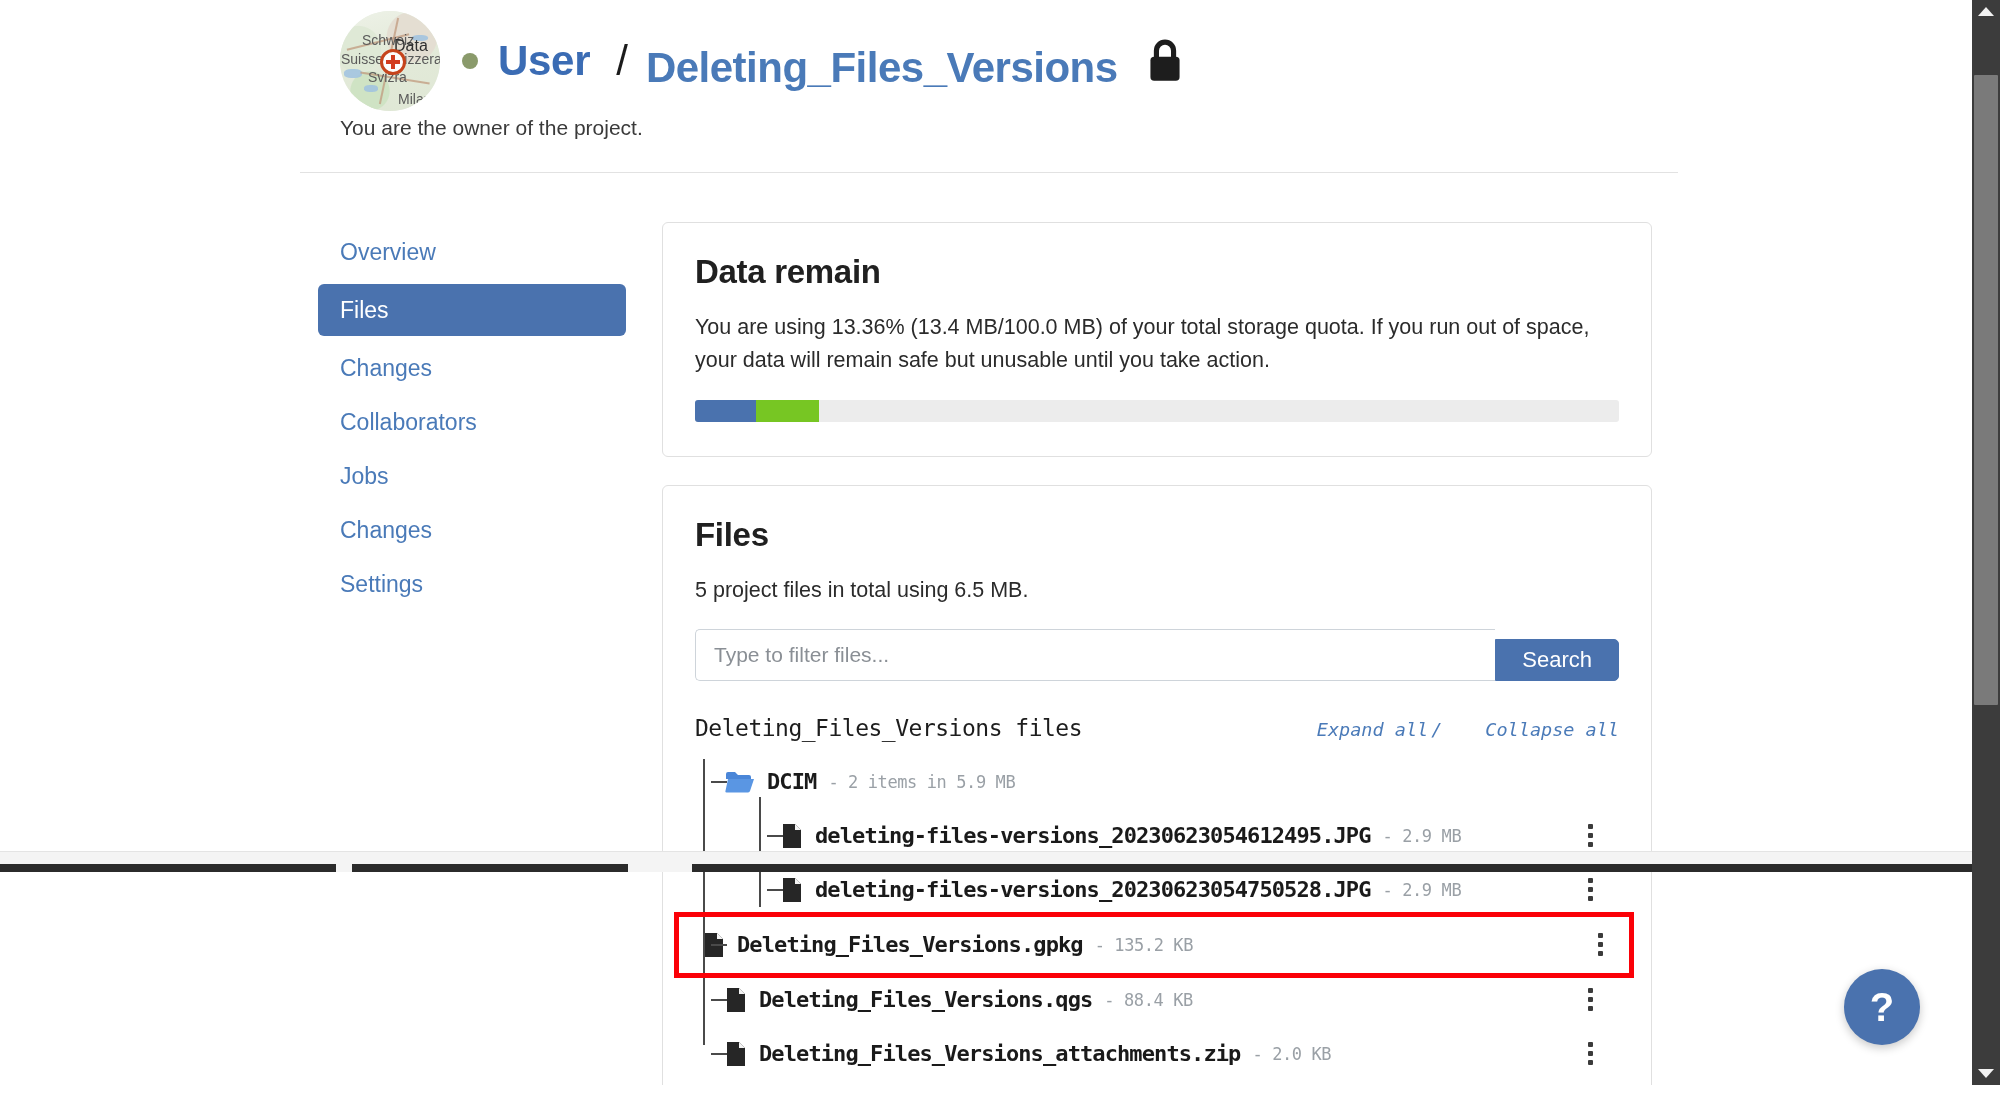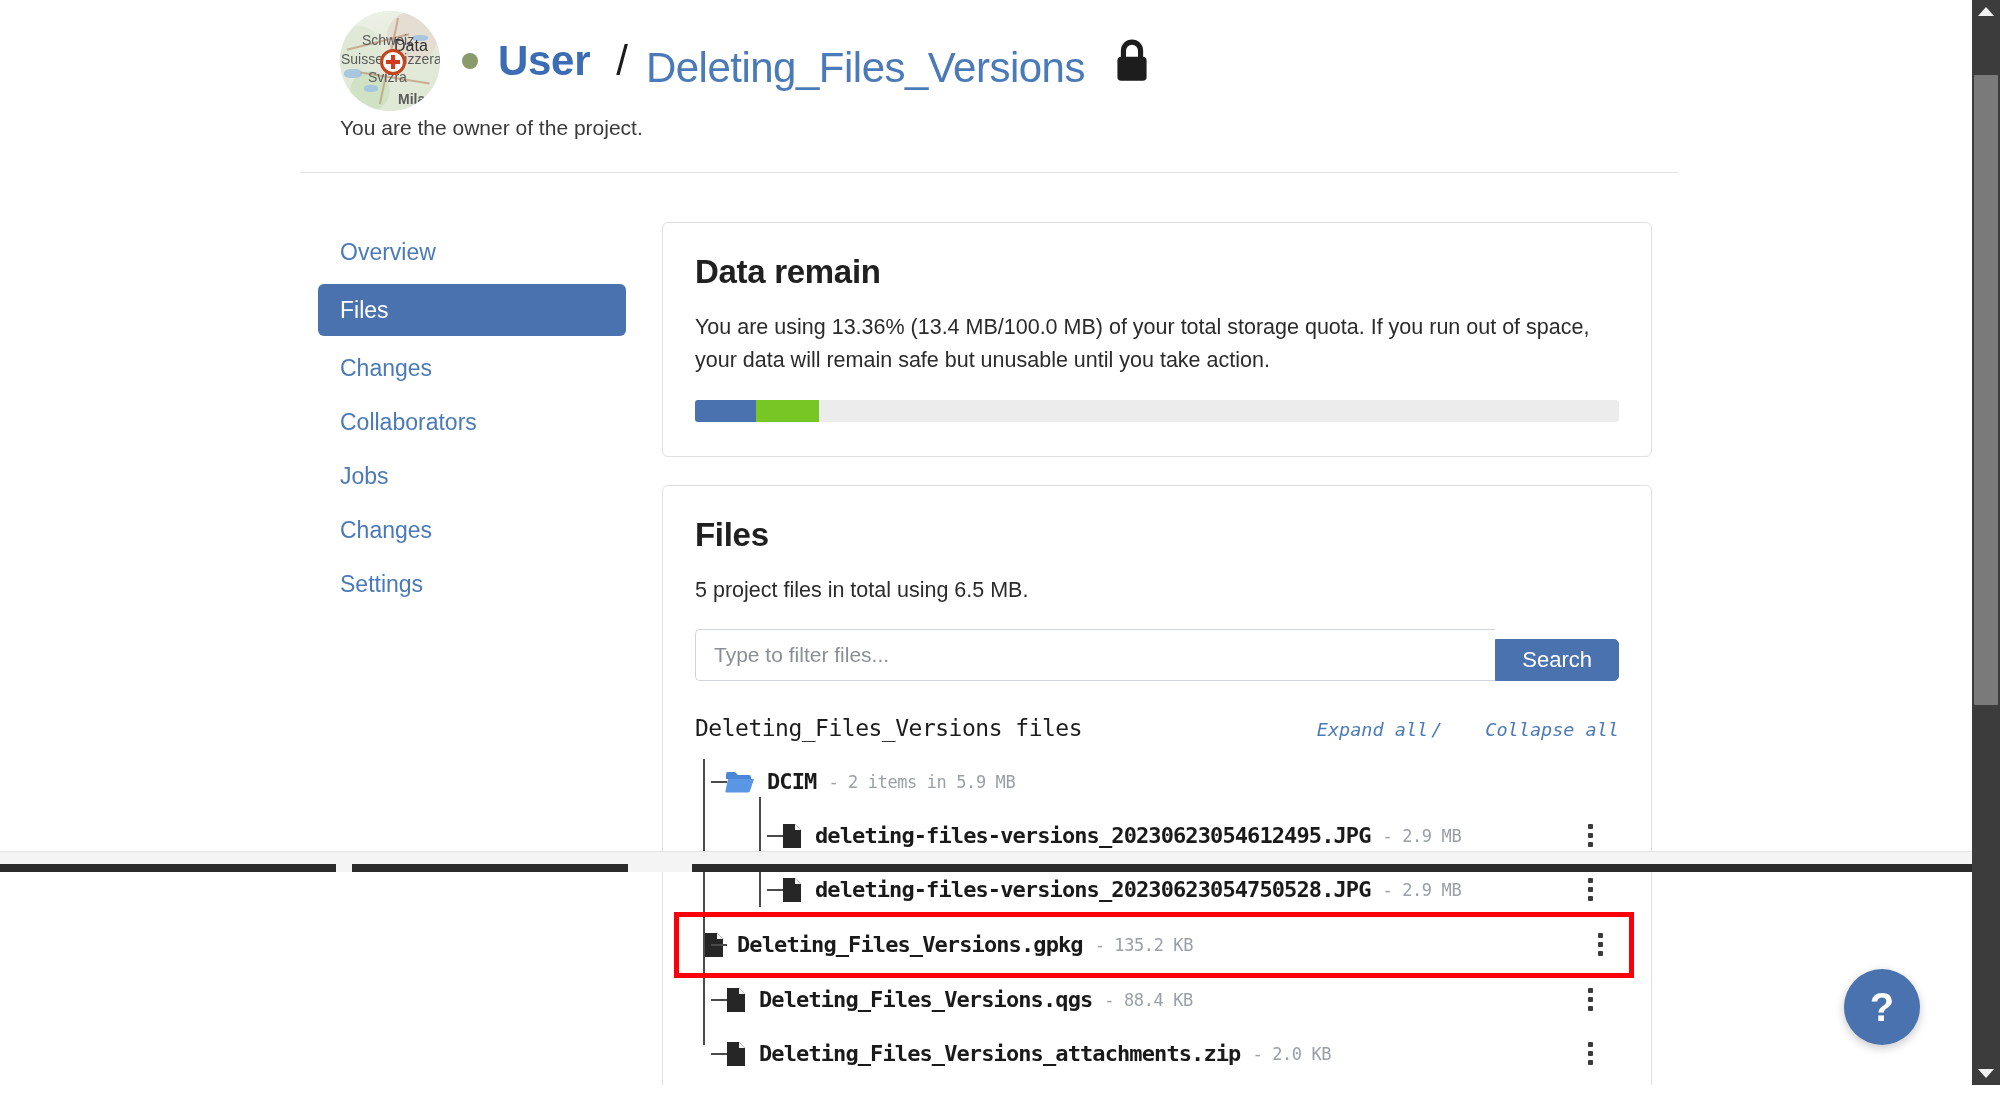--- a/index.html
+++ b/index.html
@@ -101,21 +101,21 @@
   }
   .slash {
     font-size: 42px;
     color: #1b1b1b;
     margin-left: 26px;
     margin-right: 18px;
     font-weight: 400;
   }
   .project-name {
     font-size: 42px;
-    font-weight: 400;
+    font-weight: 700;
     color: #4a7ab8;
     letter-spacing: -0.5px;
     margin-top: 13px;
   }
   .lock-icon {
     margin-left: 26px;
     display: inline-flex;
     align-items: center;
     flex: 0 0 auto;
   }
@@ -408,21 +408,21 @@
           <div class="water" style="left:24px;top:74px;width:14px;height:7px;"></div>
           <div class="water" style="left:72px;top:24px;width:16px;height:6px;"></div>
           <div class="map-line" style="left:6px;top:30px;width:64px;height:2px;transform:rotate(-14deg);"></div>
           <div class="map-line" style="left:20px;top:66px;width:70px;height:2px;transform:rotate(9deg);"></div>
           <div class="map-line" style="left:48px;top:6px;width:2px;height:88px;transform:rotate(12deg);"></div>
           <div class="maplabel" style="left:22px;top:21px;font-size:14px;">Schweiz</div>
           <div class="maplabel" style="left:54px;top:26px;font-size:16px;color:#2e2e2e;">Data</div>
           <div class="maplabel" style="left:1px;top:40px;font-size:14px;">Suisse</div>
           <div class="maplabel" style="left:48px;top:40px;font-size:14px;">Svizzera</div>
           <div class="maplabel" style="left:28px;top:58px;font-size:14px;">Svizra</div>
-          <div class="maplabel" style="left:58px;top:80px;font-size:14px;font-weight:bold;">Milano</div>
+          <div class="maplabel" style="left:58px;top:80px;font-size:14px;">Milano</div>
           <div class="pin"></div>
         </div>
 
         <span class="status-dot"></span>
 
         <span class="owner-name">User</span>
         <span class="slash">/</span>
         <span class="project-name">Deleting_Files_Versions</span>
 
         <span class="lock-icon">

